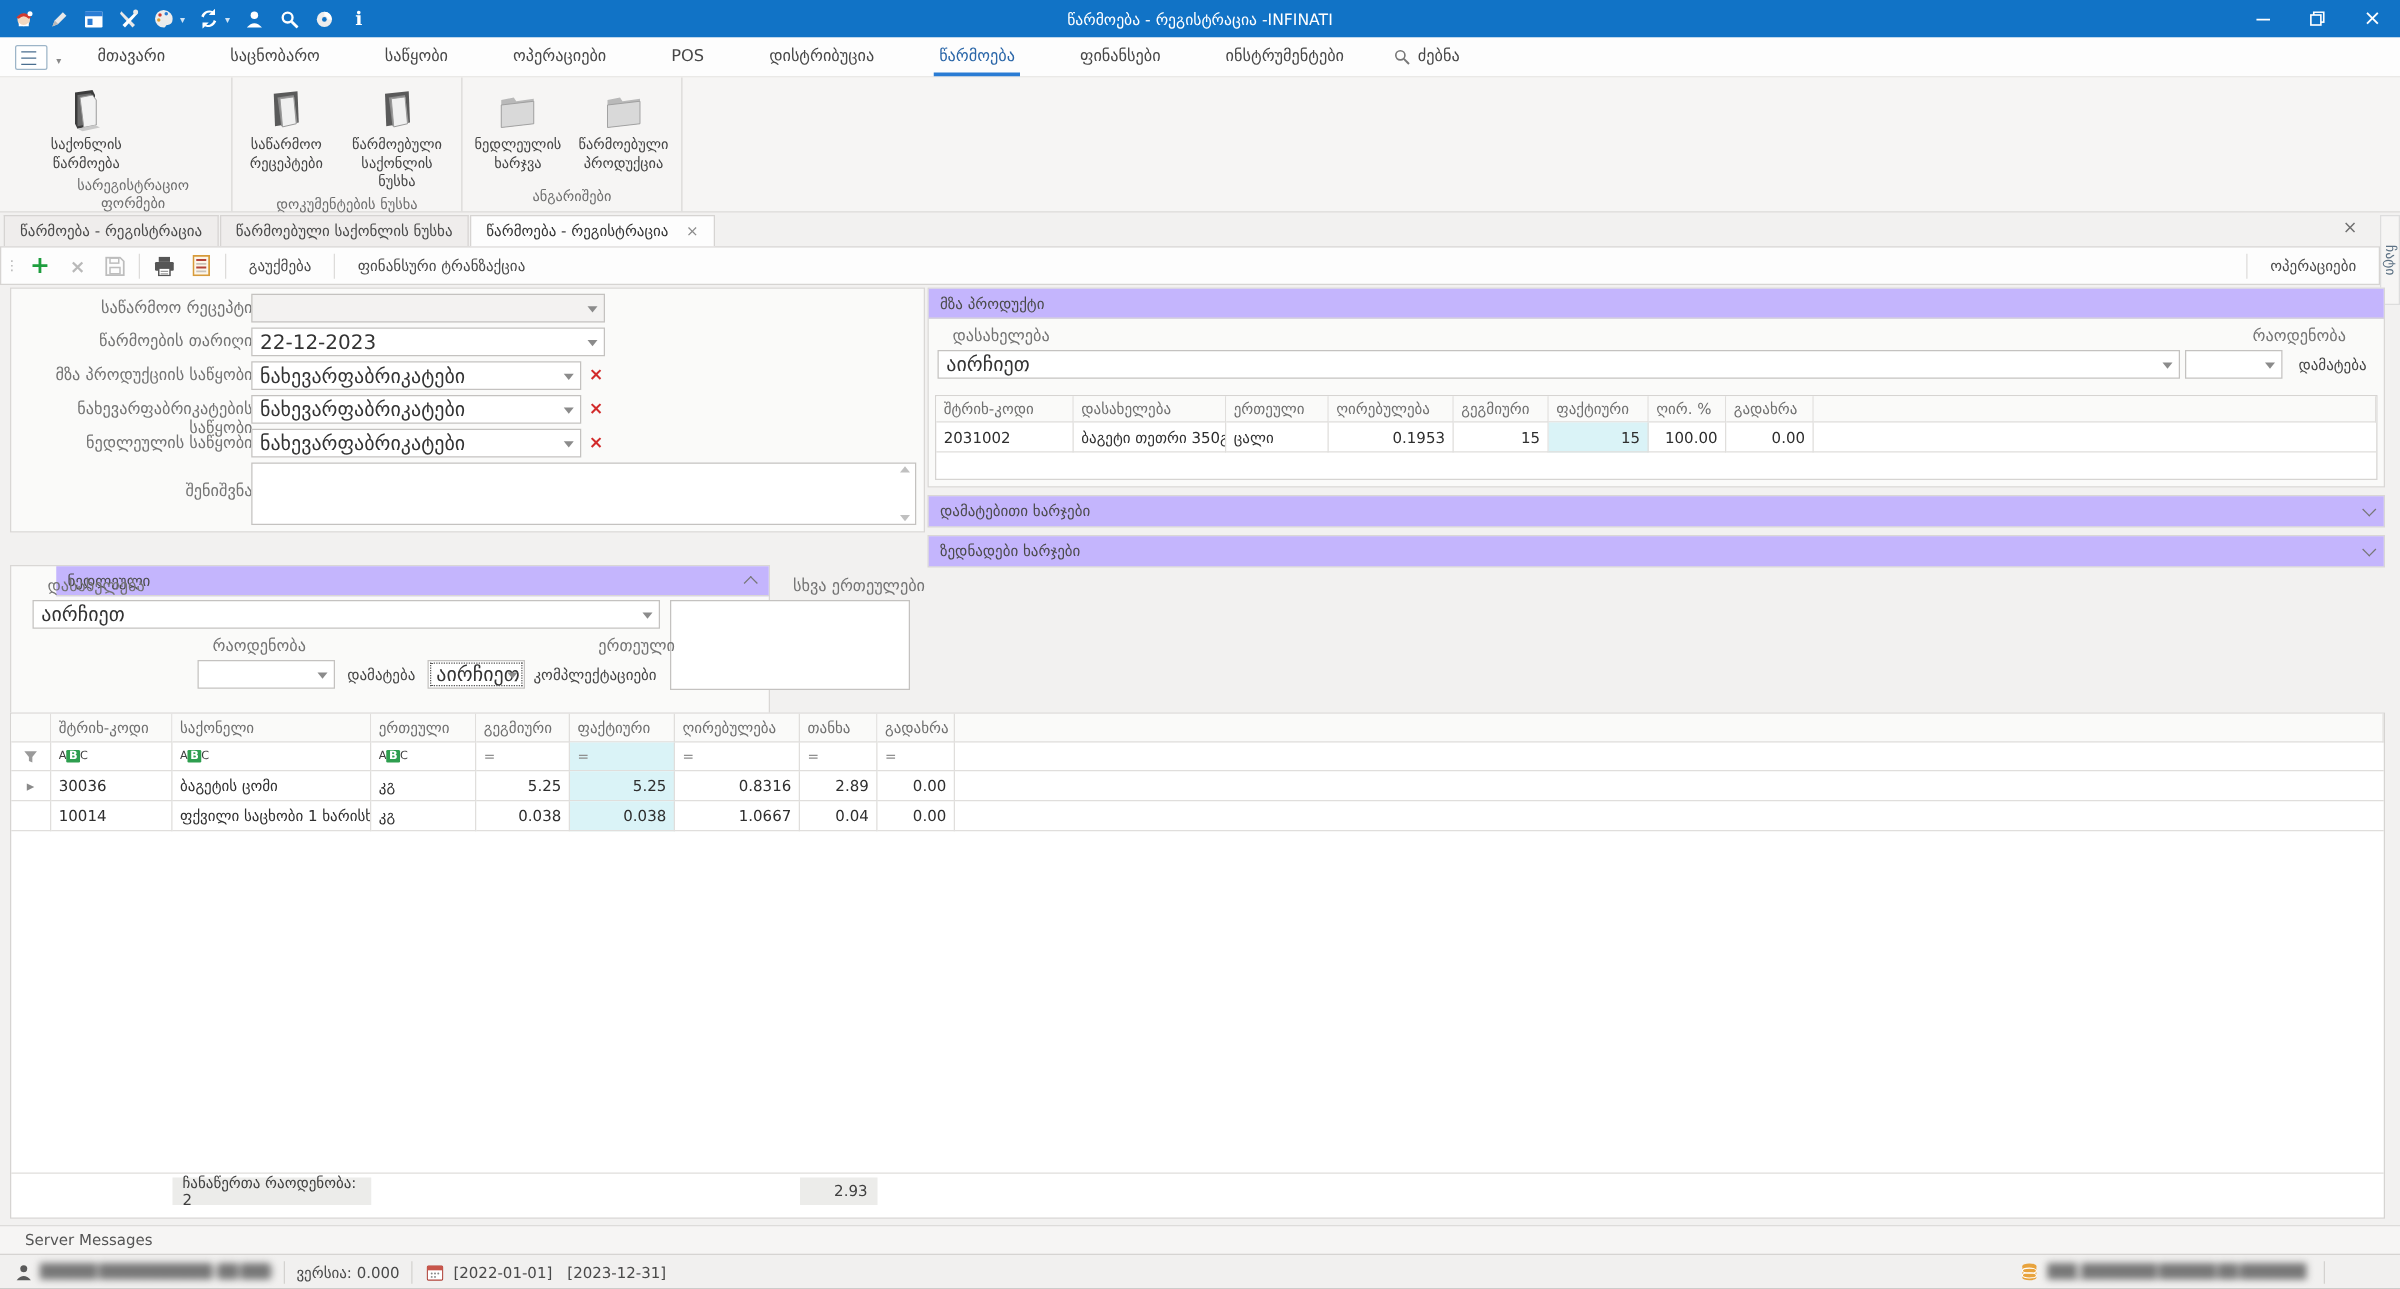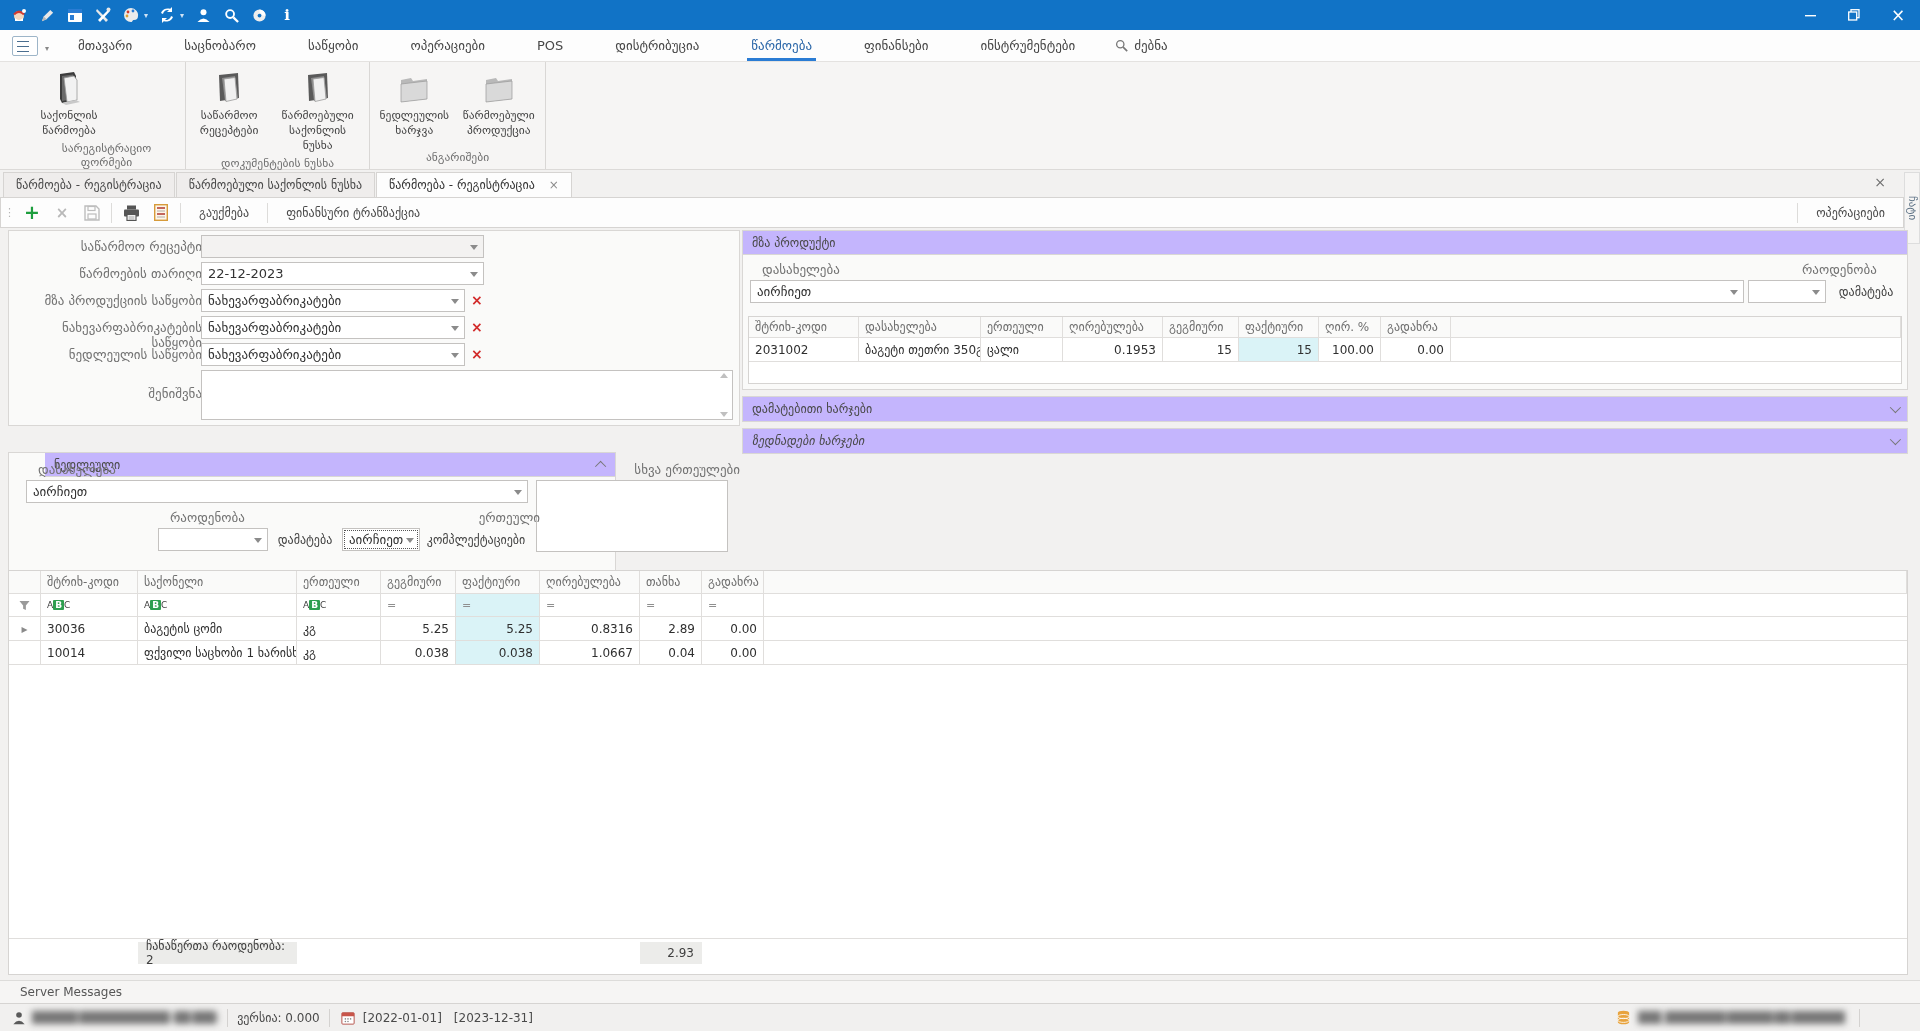--- a/index.html
+++ b/index.html
@@ -52,21 +52,21 @@
   .x-glyph { color:#b9b9b9; font-size:15px; font-weight:bold; }
   .ops-right { position:absolute; right:4px; top:2px; display:flex; align-items:center; height:26px; }
   
   .panel { position:absolute; background:#fafaf9; border:1px solid #d9d7d5; }
   .panel-head { height:24px; background:#c4b5fd; border-bottom:1px solid #d9d7d5; display:flex; align-items:center; padding:0 9px; color:#4a4a4a; font-size:12px; }
   .panel-head .chev { margin-left:auto; }
   .chev { width:8px; height:8px; border-right:1.5px solid #777; border-bottom:1.5px solid #777; display:inline-block; }
   .chev.down { transform:rotate(45deg) translateY(-2px); }
   .chev.up { transform:rotate(-135deg) translateY(-2px); }
   .flabel { position:absolute; color:#737373; font-size:13px; text-align:right;margin-left:12px; }
-  .combo { position:absolute; height:23px; background:#fff; border:1px solid #c4c2c0; display:flex; align-items:center; padding:0 18px 0 6px; font-size:13px; color:#333; }
+  .combo { position:absolute; height:23px; background:#fff; border:1px solid #c4c2c0; display:flex; align-items:center; padding:0 18px 0 6px; font-size:16px; color:#333; }
   .combo.disabled { background:#f3f2f1; }
   .combo .arr { position:absolute; right:5px; top:9px; width:0; height:0; border-left:4px solid transparent; border-right:4px solid transparent; border-top:5px solid #8b8b8b; }
   .delx { position:absolute; color:#d22b2b; font-weight:bold; font-size:14px; }
   .flat-btn { position:absolute; height:23px; display:flex; align-items:center; justify-content:center; font-size:12px; color:#444; }
   .textarea { position:absolute; background:#fff; border:1px solid #c4c2c0; }
   .ta-arrows { position:absolute; right:2px; top:2px; bottom:2px; width:13px; display:flex; flex-direction:column; justify-content:space-between; align-items:center; }
   .tri-up { width:0;height:0;border-left:4px solid transparent;border-right:4px solid transparent;border-bottom:5px solid #c0c0c0; }
   .tri-dn { width:0;height:0;border-left:4px solid transparent;border-right:4px solid transparent;border-top:5px solid #c0c0c0; }
   
   .grid { position:absolute; background:#fff; border:1px solid #d6d4d2; }
@@ -155,20 +155,21 @@
       </span>
       <span class="tb-ic">
         <svg width="15" height="15" viewBox="0 0 16 16">
             <circle cx="8" cy="8" r="6.5" fill="#ededed"></circle>
             <circle cx="8" cy="8" r="2" fill="#1173c6"></circle>
             <path d="M8 1.5 A6.5 6.5 0 0 1 14.5 8 L11 8 A3.5 3.5 0 0 0 8 5 Z" fill="#fff"></path>
           </svg>
       </span>
       <span class="tb-ic" style="font-family:'DejaVu Serif',serif; font-weight:bold; font-size:15px;">i</span>
     </div>
+    <div class="tb-title">წარმოება - რეგისტრაცია -INFINATI</div>
     <div class="tb-controls">
       <span class="tb-ctl">
           <svg width="11" height="11" viewBox="0 0 11 11">
             <rect x="0" y="5" width="11" height="1.4" fill="#fff"></rect>
           </svg>
         </span>
       <span class="tb-ctl">
           <svg width="12" height="12" viewBox="0 0 12 12">
             <rect x="3" y="0.7" width="8" height="8" fill="none" stroke="#fff" stroke-width="1.3"></rect>
             <rect x="0.7" y="3" width="8" height="8" fill="#1173c6" stroke="#fff" stroke-width="1.3"></rect>
@@ -413,21 +414,21 @@
     </div>
   </div>
 
   <div class="panel" style="left:742px; top:396px; width:1166px; height:26px;">
     <div class="panel-head" style="height:24px; border-bottom:none;">
       <span>დამატებითი ხარჯები</span>
       <span class="chev down"></span>
     </div>
   </div>
   <div class="panel" style="left:742px; top:428px; width:1166px; height:26px;">
-    <div class="panel-head" style="height:24px; border-bottom:none;font-style:italic;">
+    <div class="panel-head" style="height:24px; border-bottom:none;">
       <span>ზედნადები ხარჯები</span>
       <span class="chev down"></span>
     </div>
   </div>
 
   <div class="panel" style="left:8px; top:452px; width:608px; height:130px;padding-left:36px;">
     <div class="panel-head">
       <span>ნედლეული</span>
       <span class="chev up"></span>
     </div>

